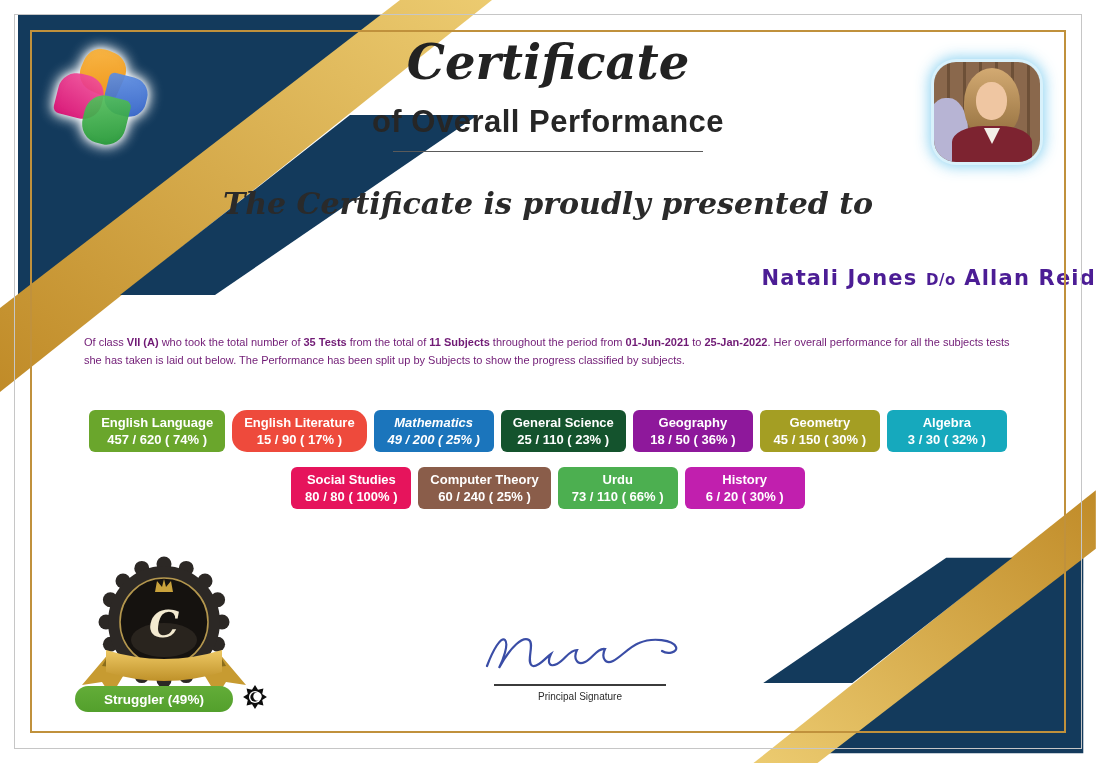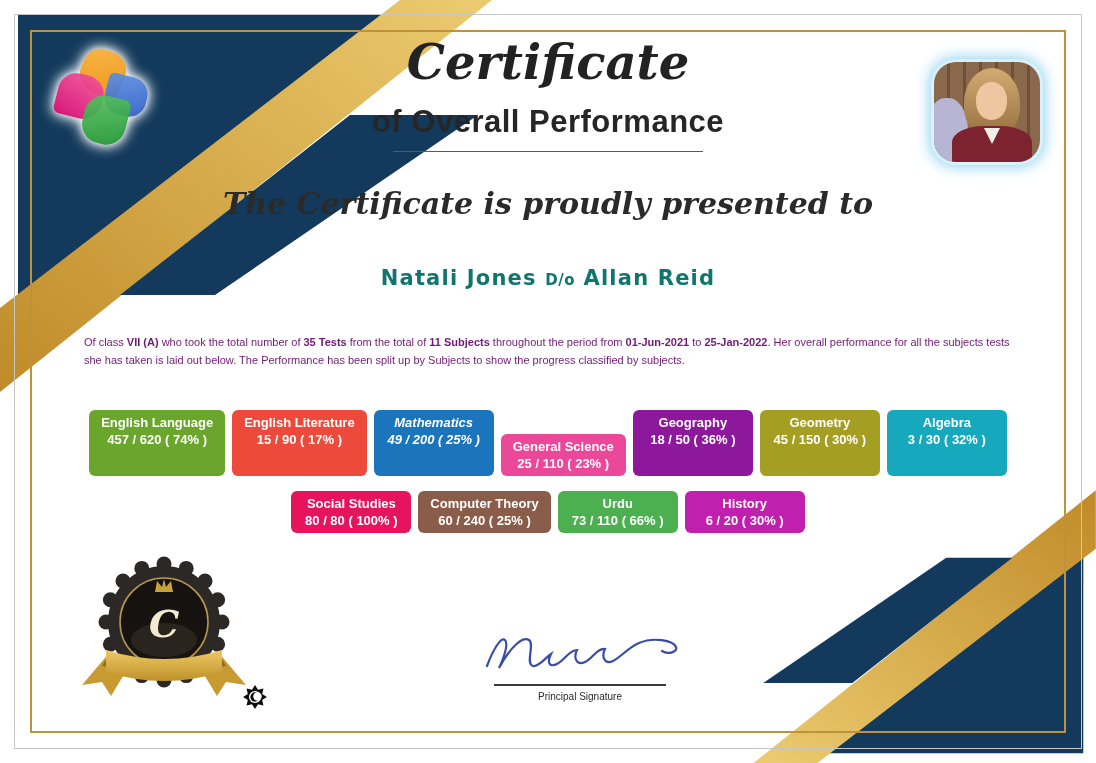--- a/index.html
+++ b/index.html
@@ -36,21 +36,21 @@
   .photo .shirt{position:absolute;left:50px;top:66px;width:16px;height:16px;background:#f3efe8;
          clip-path:polygon(0 0,100% 0,50% 100%);}
   
   .title{position:absolute;left:0;right:0;top:34px;text-align:center;z-index:3;
          font-family:"DejaVu Serif",serif;font-style:italic;font-weight:bold;font-size:48px;color:#222;}
   .subtitle{position:absolute;left:0;right:0;top:104px;text-align:center;z-index:3;
          font-weight:bold;font-size:31px;letter-spacing:.5px;color:#262626;}
   .divider{position:absolute;left:393px;top:151px;width:310px;height:0;border-top:1.6px solid #5a5a5a;z-index:3;}
   .presented{position:absolute;left:0;right:0;top:186px;text-align:center;z-index:3;
          font-family:"DejaVu Serif",serif;font-style:italic;font-weight:bold;font-size:30px;color:#2a2a2a;}
-  .recipient{position:absolute;left:0;right:0;top:266px;text-align:center;z-index:3;color:#0f766e;
+  .recipient{position:absolute;left:0;right:0;top:266px;text-align:right;z-index:3;color:#4c1d95;
          font-family:"DejaVu Sans",sans-serif;font-weight:bold;font-size:21px;letter-spacing:1.2px;}
   .recipient .rel{font-size:15px;letter-spacing:.5px;}
   .intro{position:absolute;left:84px;top:322px;width:932px;z-index:3;
          font-size:11px;line-height:1.64;color:#701a75;}
   
   .badge-zone{position:absolute;left:0;right:0;top:410px;z-index:3;display:flex;flex-direction:column;gap:15px;}
   .badge-row{display:flex;justify-content:center;gap:7px;}
   .badge{border-radius:6px;padding:4px 12px;text-align:center;color:#fff;min-width:96px;}
   .badge-name{font-size:13px;font-weight:bold;line-height:17px;white-space:nowrap;}
   .badge-score{font-size:13px;font-weight:bold;line-height:17px;white-space:nowrap;}
@@ -117,29 +117,29 @@
   </div>
 
   <p class="intro"><span>Of class </span><b>VII (A)</b><span> who took the total number of </span><b>35 Tests</b><span> from the total of </span><b>11 Subjects</b><span> throughout the period from </span><b>01-Jun-2021</b><span> to </span><b>25-Jan-2022</b><span>. Her overall performance for all the subjects tests she has taken is laid out below. The Performance has been split up by Subjects to show the progress classified by subjects.</span></p>
 
   <div class="badge-zone">
     <div class="badge-row">
       <div class="badge" style="background: rgb(106, 166, 44);">
         <div class="badge-name">English Language</div>
         <div class="badge-score">457 / 620 ( 74% )</div>
       </div>
-      <div class="badge" style="background: rgb(238, 74, 60);">
+      <div class="badge" style="background: rgb(238, 74, 60); border-radius: 15px;">
         <div class="badge-name">English Literature</div>
         <div class="badge-score">15 / 90 ( 17% )</div>
       </div>
       <div class="badge" style="background: rgb(27, 117, 188); font-style: italic;">
         <div class="badge-name">Mathematics</div>
         <div class="badge-score">49 / 200 ( 25% )</div>
       </div>
-      <div class="badge" style="background: #ec4899; margin-top: 24px;">
+      <div class="badge" style="background: #14532d;">
         <div class="badge-name">General Science</div>
         <div class="badge-score">25 / 110 ( 23% )</div>
       </div>
       <div class="badge" style="background: rgb(142, 24, 155);">
         <div class="badge-name">Geography</div>
         <div class="badge-score">18 / 50 ( 36% )</div>
       </div>
       <div class="badge" style="background: rgb(164, 158, 35);">
         <div class="badge-name">Geometry</div>
         <div class="badge-score">45 / 150 ( 30% )</div>
@@ -201,20 +201,23 @@
     <text x="88" y="83" text-anchor="middle" font-family="DejaVu Serif, serif" font-style="italic" font-size="38" font-weight="bold" fill="#f3ead0">C</text>
     <g>
       <path d="M34 98 L6 131 L26 128 L35 142 L52 114 Z" fill="#c79b31"></path>
       <path d="M142 98 L170 131 L150 128 L141 142 L124 114 Z" fill="#c79b31"></path>
       <path d="M34 98 L26 112 L44 114 Z" fill="#8a6d1d"></path>
       <path d="M142 98 L150 112 L132 114 Z" fill="#8a6d1d"></path>
       <path d="M30 96 Q88 114 146 96 L146 118 Q88 136 30 118 Z" fill="url(#ribbonGold)"></path>
     </g>
   </svg>
 
+  <div class="result-pill">
+    <span>Struggler (49%)</span>
+  </div>
   <svg class="gear" viewBox="0 0 24 24">
     <polygon fill="#0d0d0d" points="23,12 18.65,14.76 19.78,19.78 14.76,18.65 12,23 9.24,18.65 4.22,19.78 5.35,14.76 1,12 5.35,9.24 4.22,4.22 9.24,5.35 12,1 14.76,5.35 19.78,4.22 18.65,9.24"></polygon>
     <circle cx="12" cy="12" r="5.6" fill="#ffffff"></circle>
     <circle cx="12" cy="12" r="4.3" fill="#0d0d0d"></circle>
     <circle cx="14.3" cy="11.5" r="3.9" fill="#ffffff"></circle>
   </svg>
 
   <div class="sig-block">
     <svg width="210" height="62" viewBox="0 0 210 62">
       <path d="M12 50 C18 34 26 20 30 24 C34 28 28 44 24 52 C36 30 48 20 54 24 C60 28 50 48 58 50 C64 51 70 42 76 38 C72 46 74 52 82 48 C90 44 94 34 102 34 C98 42 102 50 110 46 C118 42 122 32 130 33 C126 41 130 49 138 45 C146 41 154 31 164 27 C178 21 198 24 201 31 C203 36 193 39 187 35" fill="none" stroke="#3a4da6" stroke-width="2.2" stroke-linecap="round"></path>

